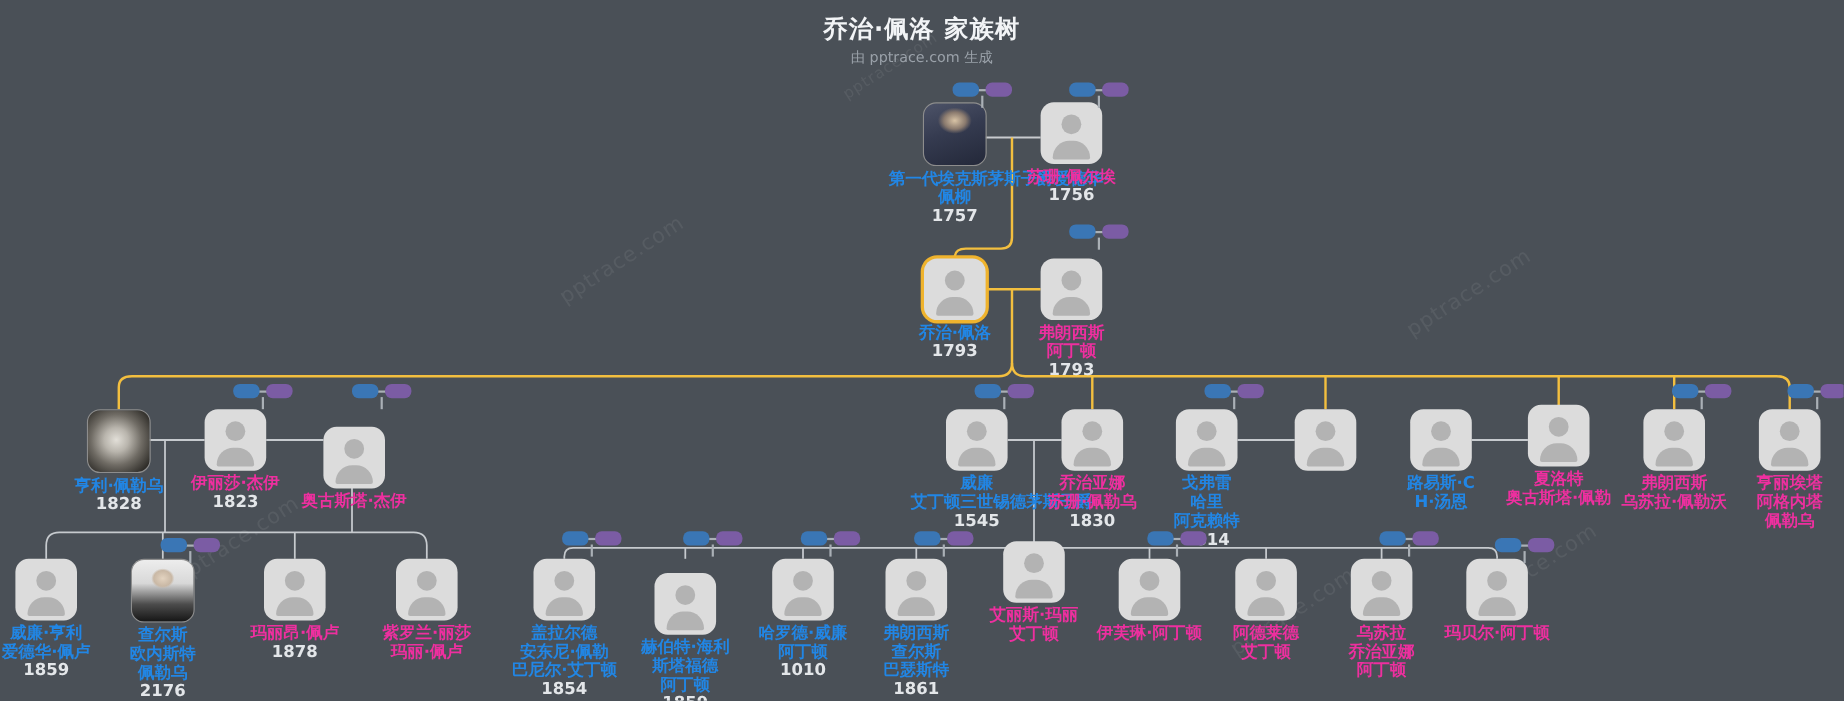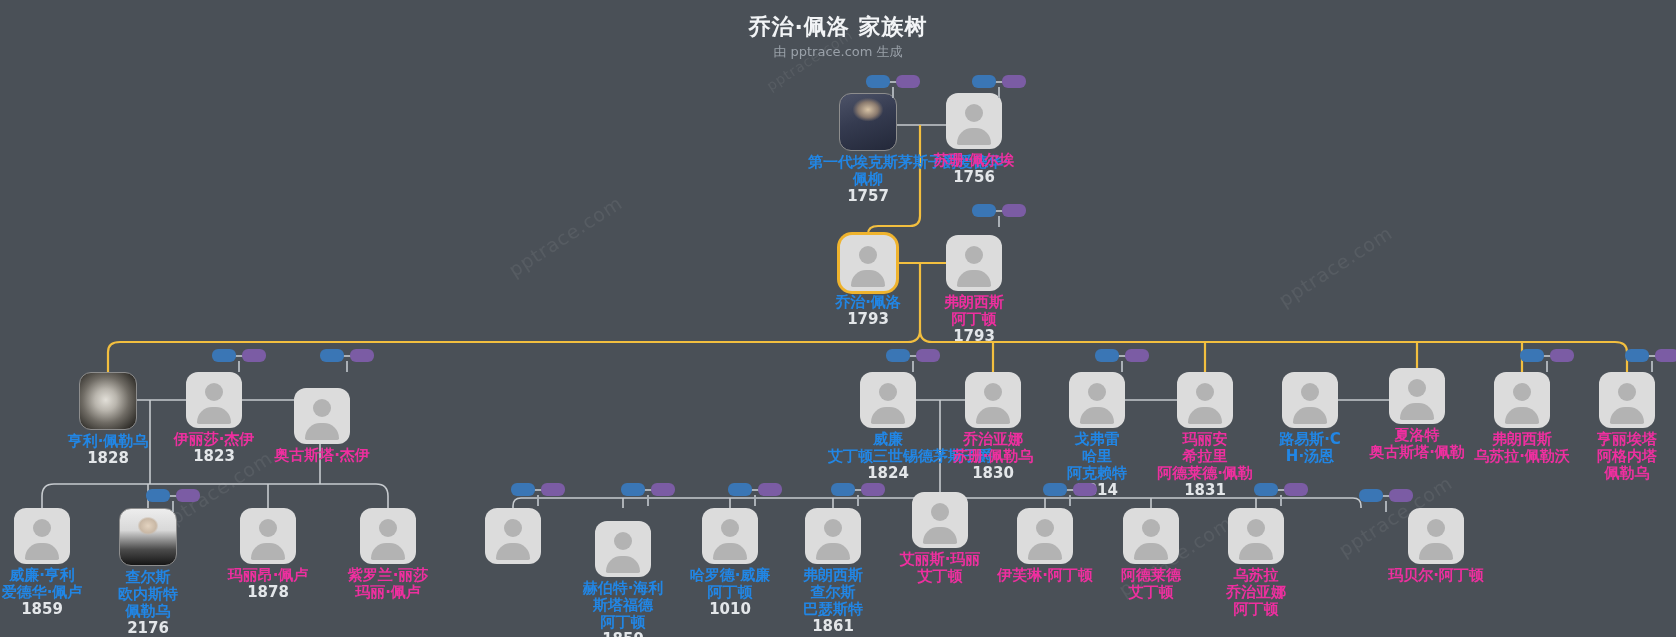--- a/index.html
+++ b/index.html
@@ -235,21 +235,21 @@
   <div class="pbox avatar"></div>
   <div class="plabel female">
     <div>奥古斯塔·杰伊</div>
   </div>
 </div>
 <div class="person" style="left:828px;top:372px">
   <div class="pbox avatar"></div>
   <div class="plabel male">
     <div>威廉</div>
       <div>艾丁顿三世锡德茅斯子爵</div>
-    <div class="year">1824</div>
+    <div class="year">1545</div>
   </div>
 </div>
 <div class="person" style="left:933px;top:372px">
   <div class="pbox avatar"></div>
   <div class="plabel female">
     <div>乔治亚娜</div>
       <div>苏珊·佩勒乌</div>
     <div class="year">1830</div>
   </div>
 </div>
@@ -257,26 +257,20 @@
   <div class="pbox avatar"></div>
   <div class="plabel male">
     <div>戈弗雷</div>
       <div>哈里</div>
       <div>阿克赖特</div>
     <div class="year">1814</div>
   </div>
 </div>
 <div class="person" style="left:1145px;top:372px">
   <div class="pbox avatar"></div>
-  <div class="plabel female">
-    <div>玛丽安</div>
-      <div>希拉里</div>
-      <div>阿德莱德·佩勒</div>
-    <div class="year">1831</div>
-  </div>
 </div>
 <div class="person" style="left:1250px;top:372px">
   <div class="pbox avatar"></div>
   <div class="plabel male">
     <div>路易斯·C</div>
       <div>H·汤恩</div>
   </div>
 </div>
 <div class="person" style="left:1357px;top:368px">
   <div class="pbox avatar"></div>
@@ -327,20 +321,26 @@
 </div>
 <div class="person" style="left:328px;top:508px">
   <div class="pbox avatar"></div>
   <div class="plabel female">
     <div>紫罗兰·丽莎</div>
       <div>玛丽·佩卢</div>
   </div>
 </div>
 <div class="person" style="left:453px;top:508px">
   <div class="pbox avatar"></div>
+  <div class="plabel male">
+    <div>盖拉尔德</div>
+      <div>安东尼·佩勒</div>
+      <div>巴尼尔·艾丁顿</div>
+    <div class="year">1854</div>
+  </div>
 </div>
 <div class="person" style="left:563px;top:521px">
   <div class="pbox avatar"></div>
   <div class="plabel male">
     <div>赫伯特·海利</div>
       <div>斯塔福德</div>
       <div>阿丁顿</div>
     <div class="year">1859</div>
   </div>
 </div>
@@ -382,18 +382,18 @@
   </div>
 </div>
 <div class="person" style="left:1196px;top:508px">
   <div class="pbox avatar"></div>
   <div class="plabel female">
     <div>乌苏拉</div>
       <div>乔治亚娜</div>
       <div>阿丁顿</div>
   </div>
 </div>
-<div class="person" style="left:1376px;top:508px">
+<div class="person" style="left:1301px;top:508px">
   <div class="pbox avatar"></div>
   <div class="plabel female">
     <div>玛贝尔·阿丁顿</div>
   </div>
 </div>
 
 </body></html>

